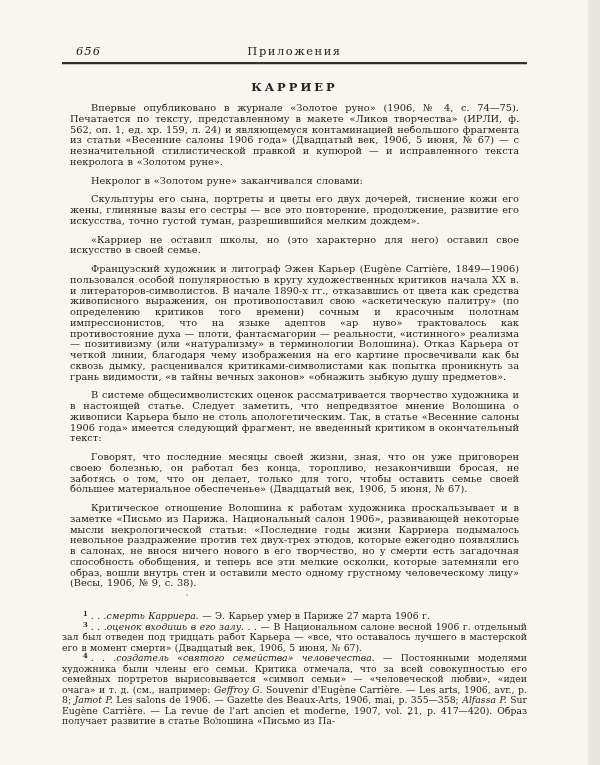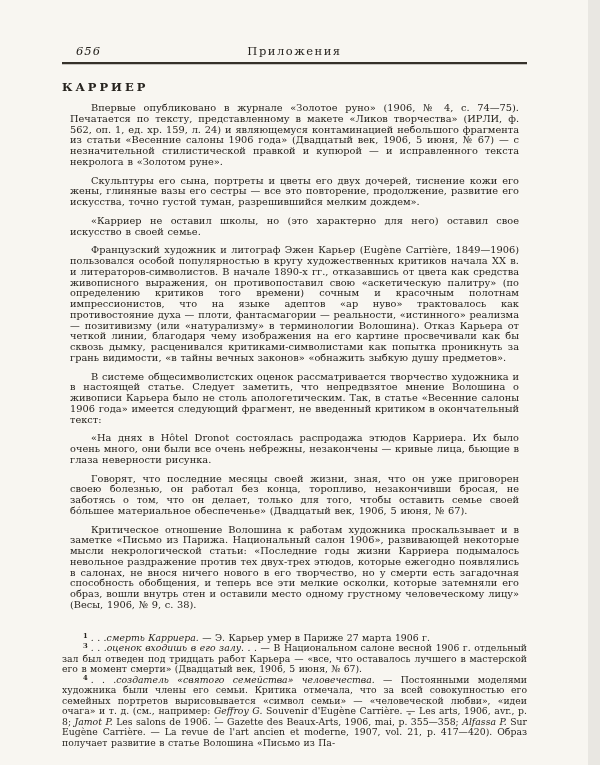--- a/index.html
+++ b/index.html
@@ -34,20 +34,21 @@
     letter-spacing: 1.5px;
   }
   .header-rule {
     height: 0;
     border-top: 2px solid #35312a;
     box-shadow: 0 1px 0 rgba(53,49,42,0.25);
     margin-top: 3px;
   }
   .article-title {
     margin-top: 16px;
+    text-align: center;
     font-weight: bold;
     font-size: 11.5px;
     letter-spacing: 3px;
   }
   .main-text {
     margin-top: 9px;
     font-size: 9.8px;
     line-height: 10.75px;
     text-align: justify;
     word-spacing: 0.6px;
@@ -97,25 +98,25 @@
     <span class="page-number">656</span>
     <span class="running-head">Приложения</span>
   </div>
 
   <div class="header-rule"></div>
 
   <div class="article-title">КАРРИЕР</div>
 
   <div class="main-text">
     <p>Впервые опубликовано в журнале «Золотое руно» (1906, № 4, с. 74—75). Печатается по тексту, представленному в макете «Ликов творчества» (ИРЛИ, ф. 562, оп. 1, ед. хр. 159, л. 24) и являющемуся контаминацией небольшого фрагмента из статьи «Весенние салоны 1906 года» (Двадцатый век, 1906, 5 июня, № 67) — с незначительной стилистической правкой и купюрой — и исправленного текста некролога в «Золотом руне».</p>
+    <p>Некролог в «Золотом руне» заканчивался словами:</p>
     <p>Скульптуры его сына, портреты и цветы его двух дочерей, тиснение кожи его жены, глиняные вазы его сестры — все это повторение, продолжение, развитие его искусства, точно густой туман, разрешившийся мелким дождем».</p>
     <p>«Карриер не оставил школы, но (это характерно для него) оставил свое искусство в своей семье.</p>
     <p>Французский художник и литограф Эжен Карьер (Eugène Carrière, 1849—1906) пользовался особой популярностью в кругу художественных критиков начала XX в. и литераторов-символистов. В начале 1890-х гг., отказавшись от цвета как средства живописного выражения, он противопоставил свою «аскетическую палитру» (по определению критиков того времени) сочным и красочным полотнам импрессионистов, что на языке адептов «ар нуво» трактовалось как противостояние духа — плоти, фантасмагории — реальности, «истинного» реализма — позитивизму (или «натурализму» в терминологии Волошина). Отказ Карьера от четкой линии, благодаря чему изображения на его картине просвечивали как бы сквозь дымку, расценивался критиками-символистами как попытка проникнуть за грань видимости, «в тайны вечных законов» «обнажить зыбкую душу предметов».</p>
     <p>В системе общесимволистских оценок рассматривается творчество художника и в настоящей статье. Следует заметить, что непредвзятое мнение Волошина о живописи Карьера было не столь апологетическим. Так, в статье «Весенние салоны 1906 года» имеется следующий фрагмент, не введенный критиком в окончательный текст:</p>
-    <p>«На днях в Hôtel Dronot состоялась распродажа этюдов Карриера. Их было очень много, они были все очень небрежны, незакончены — кривые лица, бьющие в глаза неверности рисунка.</p>
     <p>Говорят, что последние месяцы своей жизни, зная, что он уже приговорен своею болезнью, он работал без конца, торопливо, незакончивши бросая, не заботясь о том, что он делает, только для того, чтобы оставить семье своей бо́льшее материальное обеспеченье» (Двадцатый век, 1906, 5 июня, № 67).</p>
     <p>Критическое отношение Волошина к работам художника проскальзывает и в заметке «Письмо из Парижа. Национальный салон 1906», развивающей некоторые мысли некрологической статьи: «Последние годы жизни Карриера подымалось невольное раздражение против тех двух-трех этюдов, которые ежегодно появлялись в салонах, не внося ничего нового в его творчество, но у смерти есть загадочная способность обобщения, и теперь все эти мелкие осколки, которые затемняли его образ, вошли внутрь стен и оставили место одному грустному человеческому лицу» (Весы, 1906, № 9, с. 38).</p>
   </div>
 
   <div class="footnotes">
     <p class="footnote"><span class="fn-num">1</span><span class="it">. . .смерть Карриера. </span><span class="rm">— Э. Карьер умер в Париже 27 марта 1906 г.</span></p>
     <p class="footnote"><span class="fn-num">3</span><span class="it">. . .оценок входишь в его залу. . . </span><span class="rm">— В Национальном салоне весной 1906 г. отдельный зал был отведен под тридцать работ Карьера — «все, что оставалось лучшего в мастерской его в момент смерти» (Двадцатый век, 1906, 5 июня, № 67).</span></p>
     <p class="footnote"><span class="fn-num">4</span><span class="it">. . .создатель «святого семейства» человечества. </span><span class="rm">— Постоянными моделями художника были члены его семьи. Критика отмечала, что за всей совокупностью его семейных портретов вырисовывается «символ семьи» — «человеческой любви», «идеи очага» и т. д. (см., например: </span><span class="it">Geffroy G.</span><span class="rm"> Souvenir d'Eugène Carrière. — Les arts, 1906, avr., p. 8; </span><span class="it">Jamot P.</span><span class="rm"> Les salons de 1906. — Gazette des Beaux-Arts, 1906, mai, p. 355—358; </span><span class="it">Alfassa P.</span><span class="rm"> Sur Eugène Carrière. — La revue de l'art ancien et moderne, 1907, vol. 21, p. 417—420). Образ получает развитие в статье Волошина «Письмо из Па-</span></p>
   </div>
 

